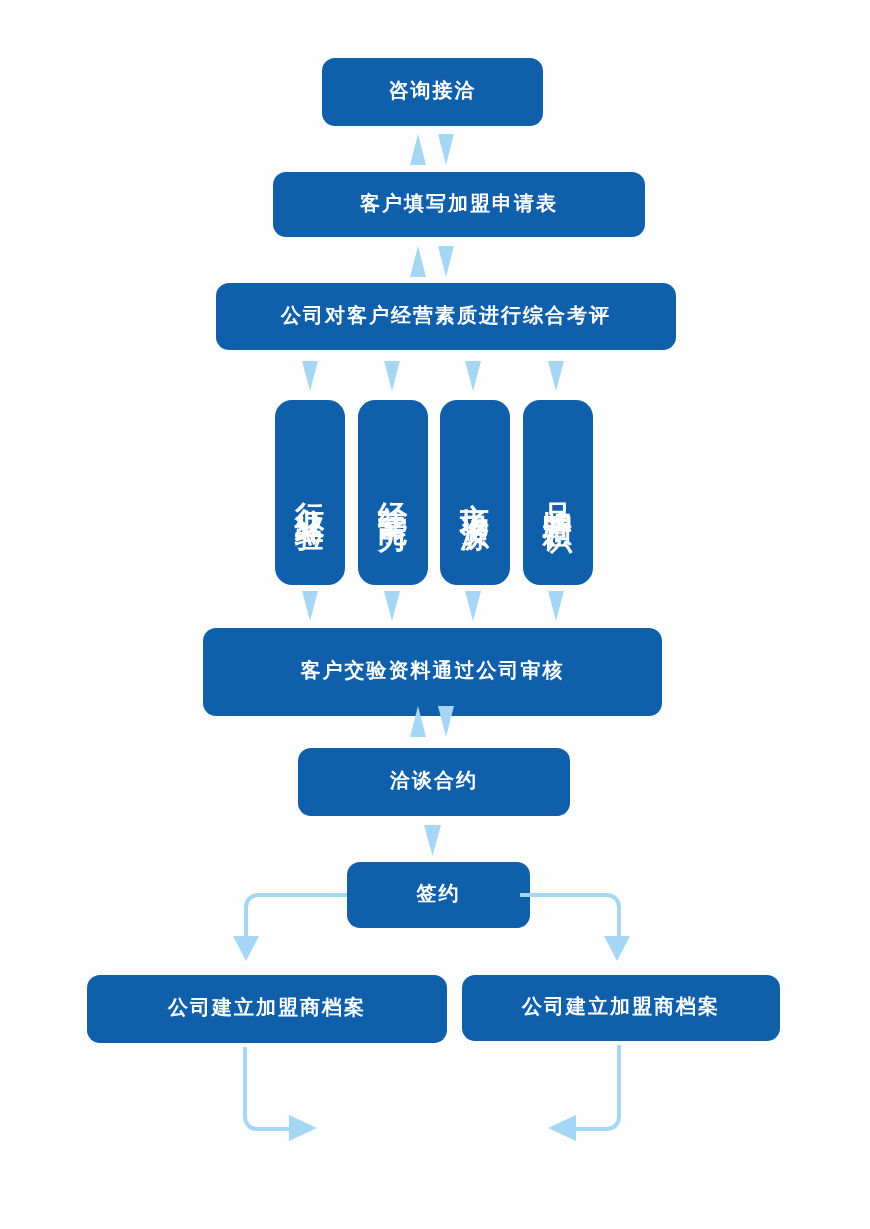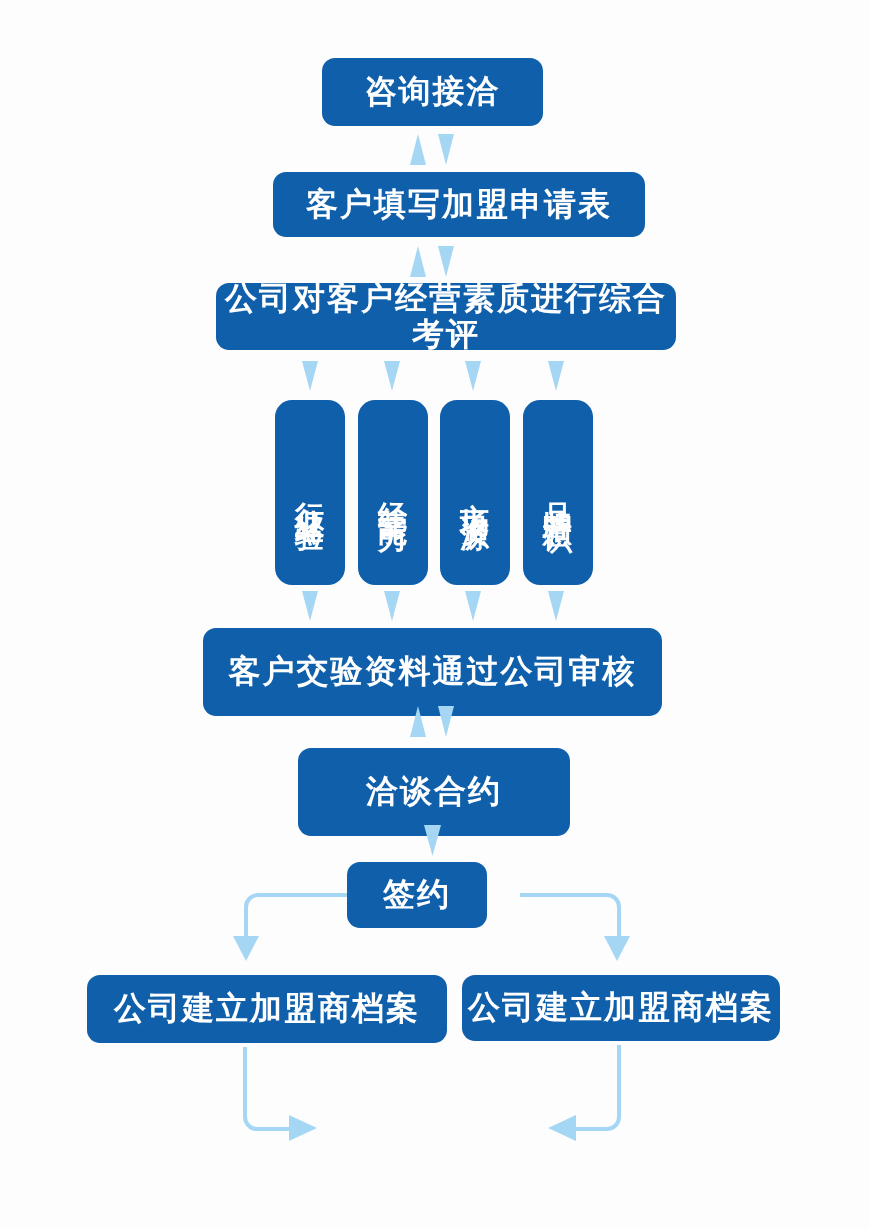--- a/index.html
+++ b/index.html
@@ -23,25 +23,26 @@
   }
   .node{
     position:absolute;
     background:var(--node);
     color:var(--text);
     border-radius:13px;
     display:flex;
     align-items:center;
     justify-content:center;
     font-weight:bold;
-    font-size:32px;
+    font-size:20px;
     letter-spacing:2px;
     text-align:center;
     line-height:1.1;
     box-sizing:border-box;
+    font-family:Liberation Mono, monospace;
   }
   .vnode{
     position:absolute;
     background:var(--node);
     color:var(--text);
     border-radius:17px;
     display:flex;
     align-items:center;
     justify-content:center;
     font-weight:bold;
@@ -110,25 +111,25 @@
   <div class="tri down" style="left:465px;top:591px;width:16px;height:30px;"></div>
   <div class="tri down" style="left:548px;top:591px;width:16px;height:30px;"></div>
 
   <div class="node" style="left:203px;top:628px;width:459px;height:88px;">客户交验资料通过公司审核</div>
 
   <div class="pair" style="left:410px;top:706px;">
     <div class="tri up"></div>
     <div class="tri down"></div>
   </div>
 
-  <div class="node" style="left:298px;top:748px;width:272px;height:88px;">洽谈合约</div>
+  <div class="node" style="left:298px;top:748px;width:272px;height:68px;">洽谈合约</div>
 
   <div class="tri down" style="left:424px;top:825px;width:17px;height:31px;"></div>
 
-  <div class="node" style="left:347px;top:862px;width:140px;height:66px;">签约</div>
+  <div class="node" style="left:347px;top:862px;width:183px;height:66px;">签约</div>
 
   <div class="elbow tl" style="left:244px;top:893px;width:103px;height:44px;"></div>
   <div class="tri down" style="left:233px;top:936px;width:26px;height:25px;"></div>
 
   <div class="elbow tr" style="left:520px;top:893px;width:101px;height:44px;"></div>
   <div class="tri down" style="left:604px;top:936px;width:26px;height:25px;"></div>
 
   <div class="node" style="left:87px;top:975px;width:360px;height:68px;">公司建立加盟商档案</div>
   <div class="node" style="left:462px;top:975px;width:318px;height:66px;">公司建立加盟商档案</div>
 

